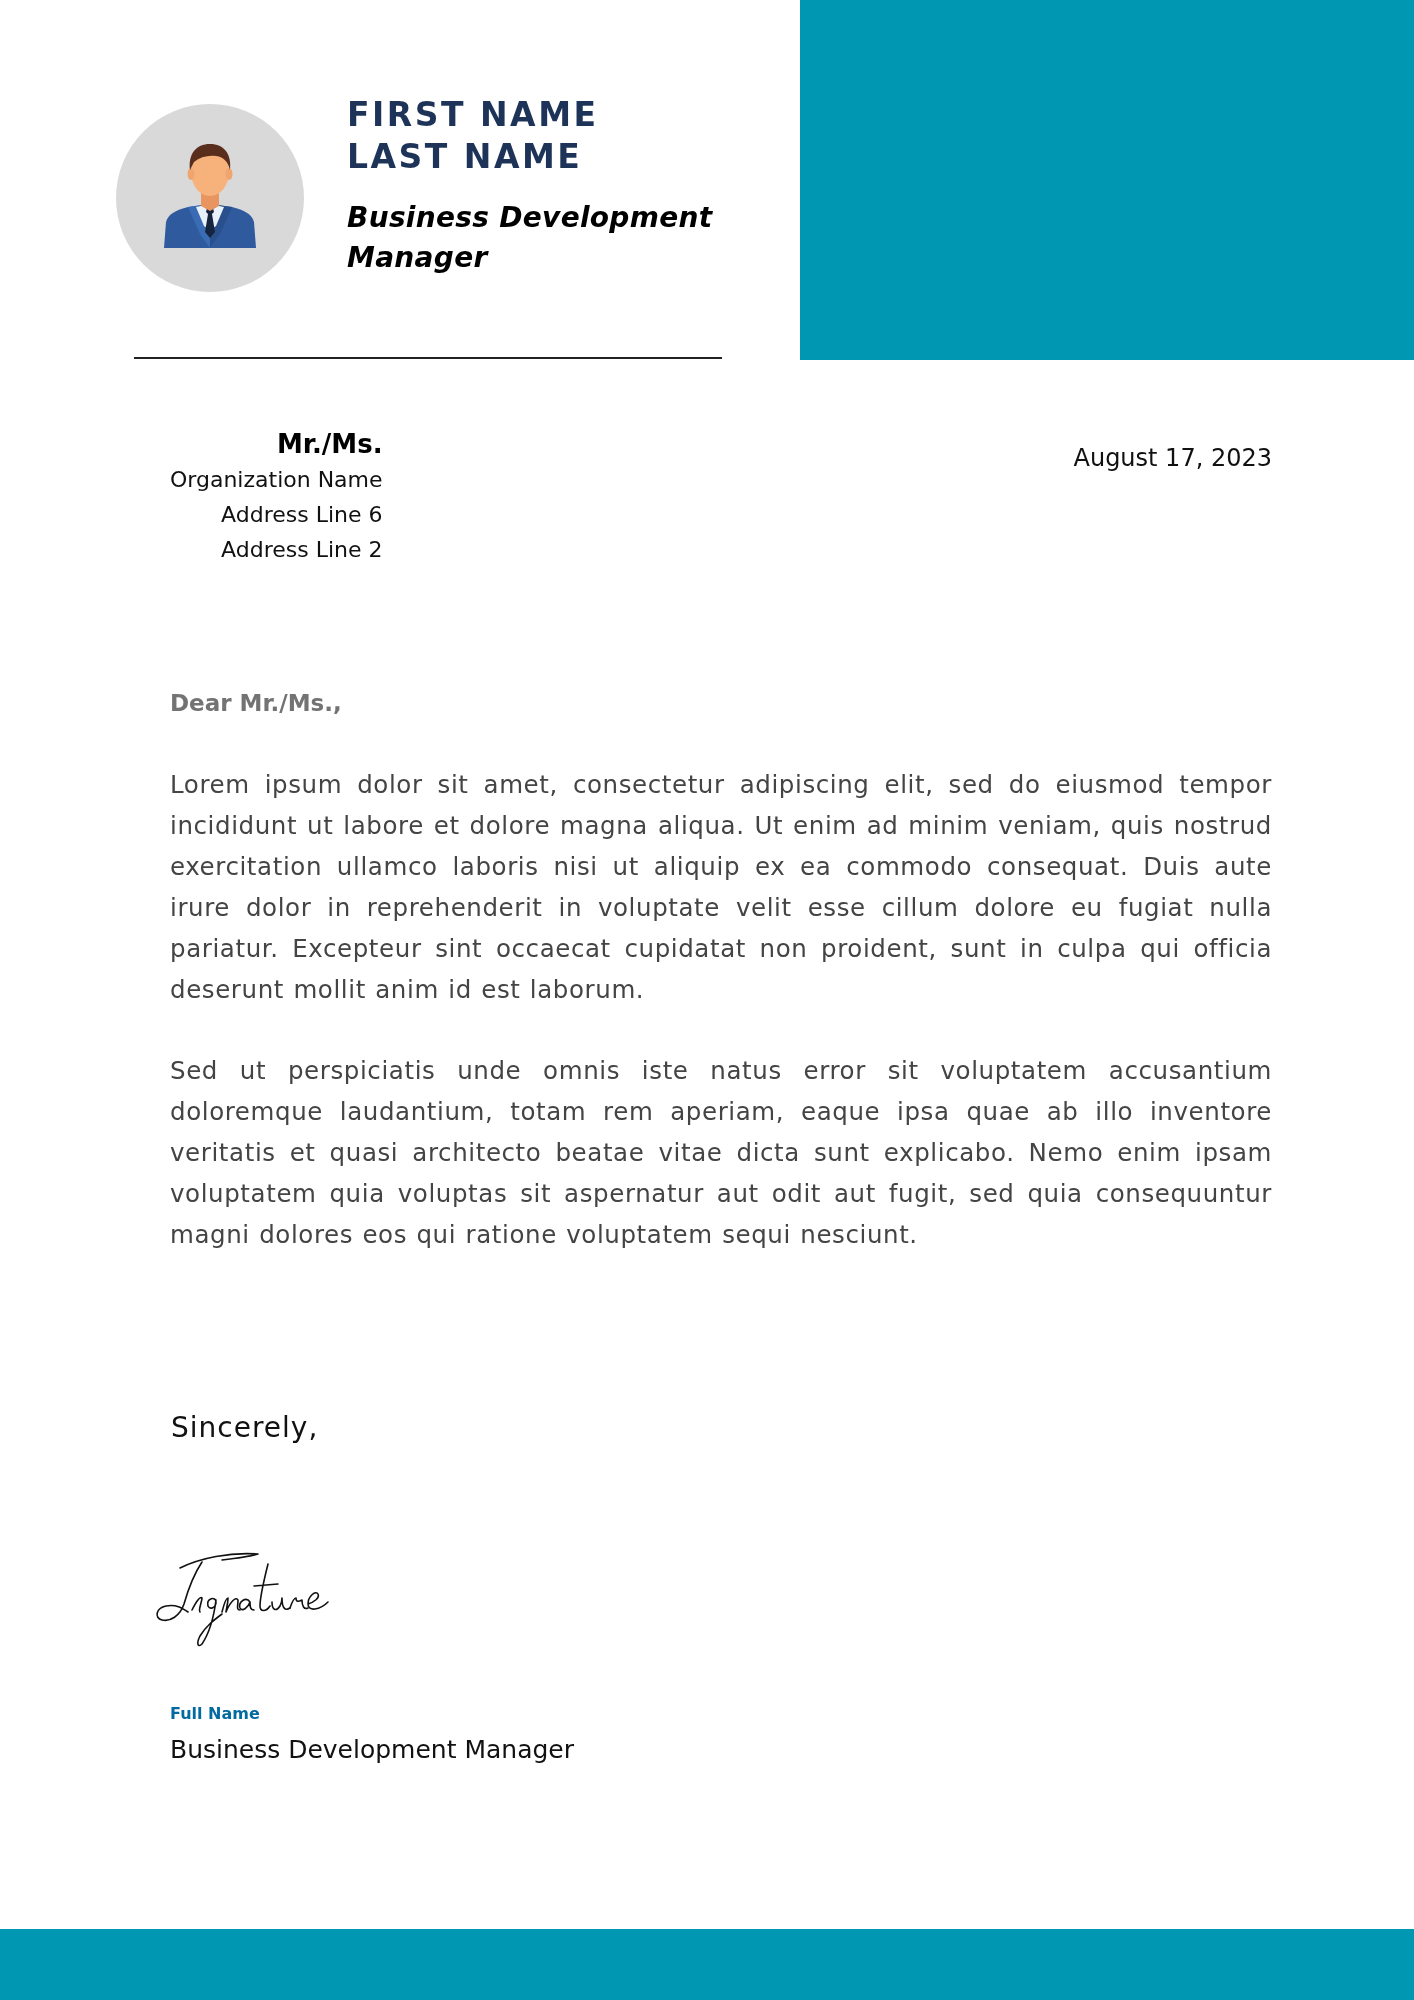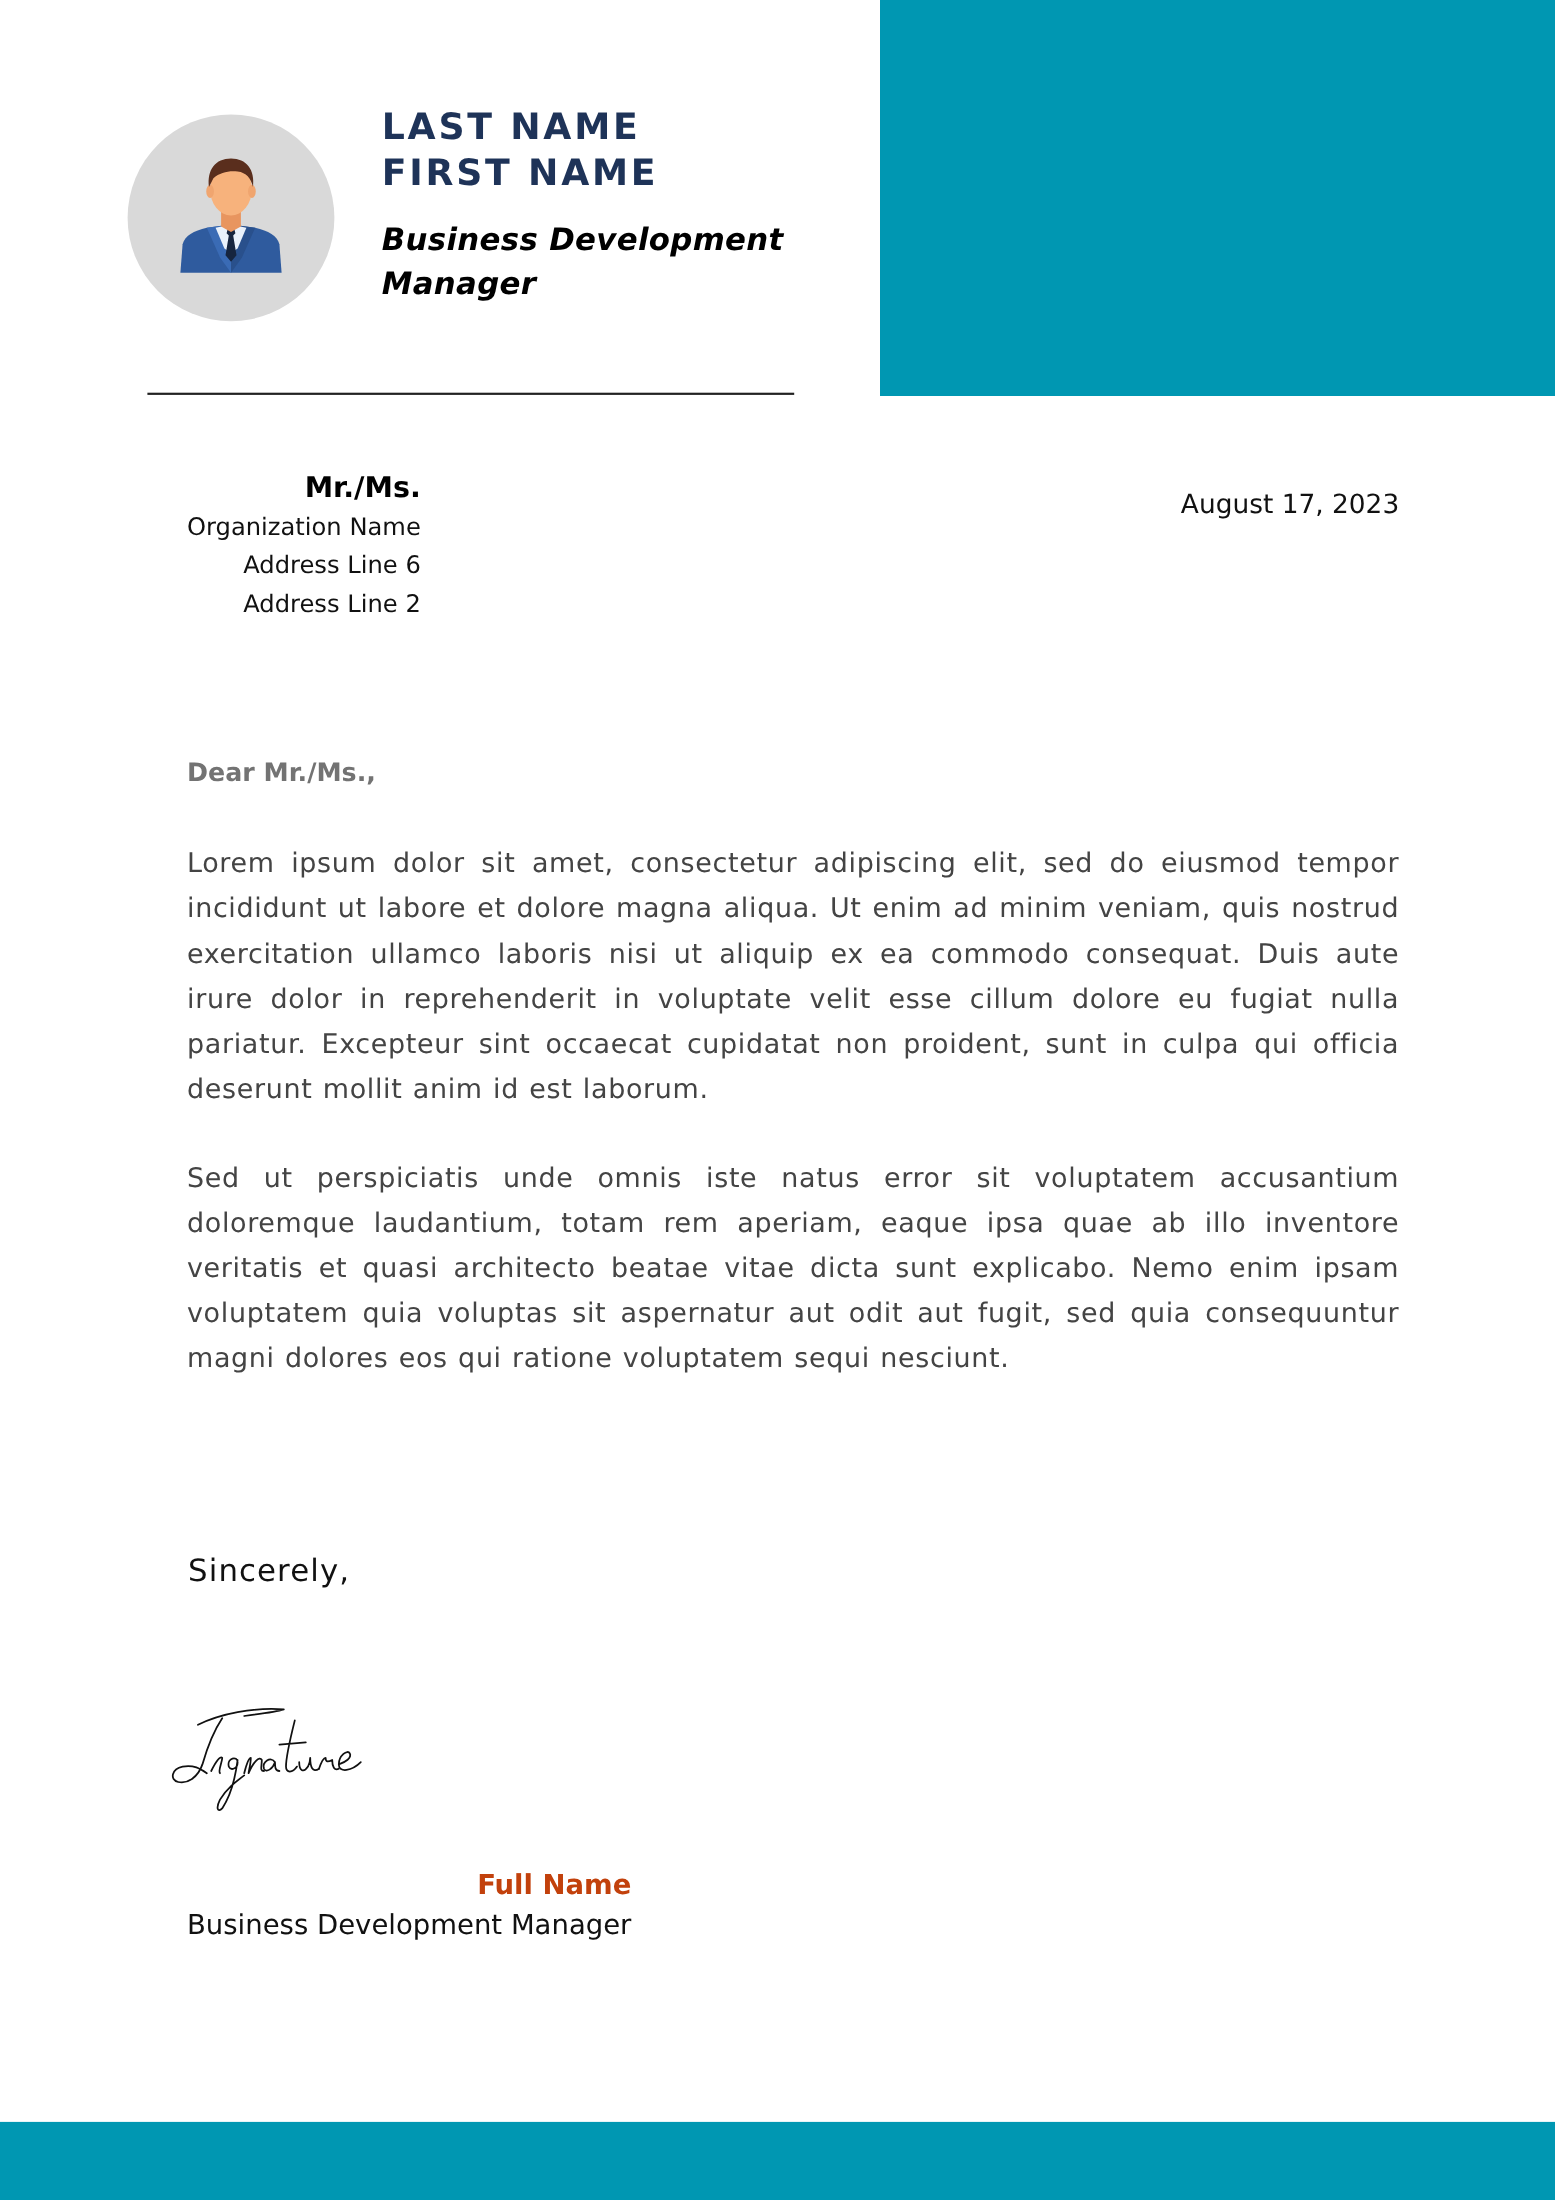--- a/index.html
+++ b/index.html
@@ -44,21 +44,21 @@
       letter-spacing: 0.6px; word-spacing: 1px;
     }
     .para-1 { top: 764px; }
     .para-2 { top: 1050px; }
 
     .closing { position: absolute; left: 171px; top: 1411px; font-size: 28px; color: #111; letter-spacing: 1px; }
 
     .signature { position: absolute; left: 150px; top: 1540px; }
 
     .signer { position: absolute; left: 170px; top: 1696px; }
-    .signer-name { font-weight: bold; font-size: 25px; line-height: 36px; color: #c2410c; text-align: right; }
+    .signer-name { font-weight: bold; font-size: 16px; line-height: 36px; color: #0369a1; }
     .signer-title { font-size: 25px; line-height: 36px; color: #111; }
 
     .footer-band { position: absolute; left: 0; top: 1929px; width: 1414px; height: 71px; background: #0097b2; }
   </style>
 </head>
 <body>
 
 <div class="header-band">
   
 </div>
@@ -79,22 +79,22 @@
     <ellipse cx="94" cy="68" rx="19" ry="24" fill="#f7b27c"></ellipse>
 
     <ellipse cx="75" cy="70" rx="3.5" ry="6" fill="#f0a56f"></ellipse>
     <ellipse cx="113" cy="70" rx="3.5" ry="6" fill="#f0a56f"></ellipse>
 
     <path d="M74 66 C72 50 80 40 94 40 C108 40 116 50 114 66 C112 58 108 53 100 52 C92 51 84 53 78 58 Z" fill="#5a2e1d"></path>
   </svg>
 </div>
 
 <div class="name-block">
+  <div class="name-line">FIRST NAME</div>
   <div class="name-line">LAST NAME</div>
-  <div class="name-line">FIRST NAME</div>
   <div class="job-title">
     <div>Business Development</div>
     <div>Manager</div>
   </div>
 </div>
 
 <div class="divider"></div>
 
 <div class="recipient">
   <div class="recipient-title">Mr./Ms.</div>

